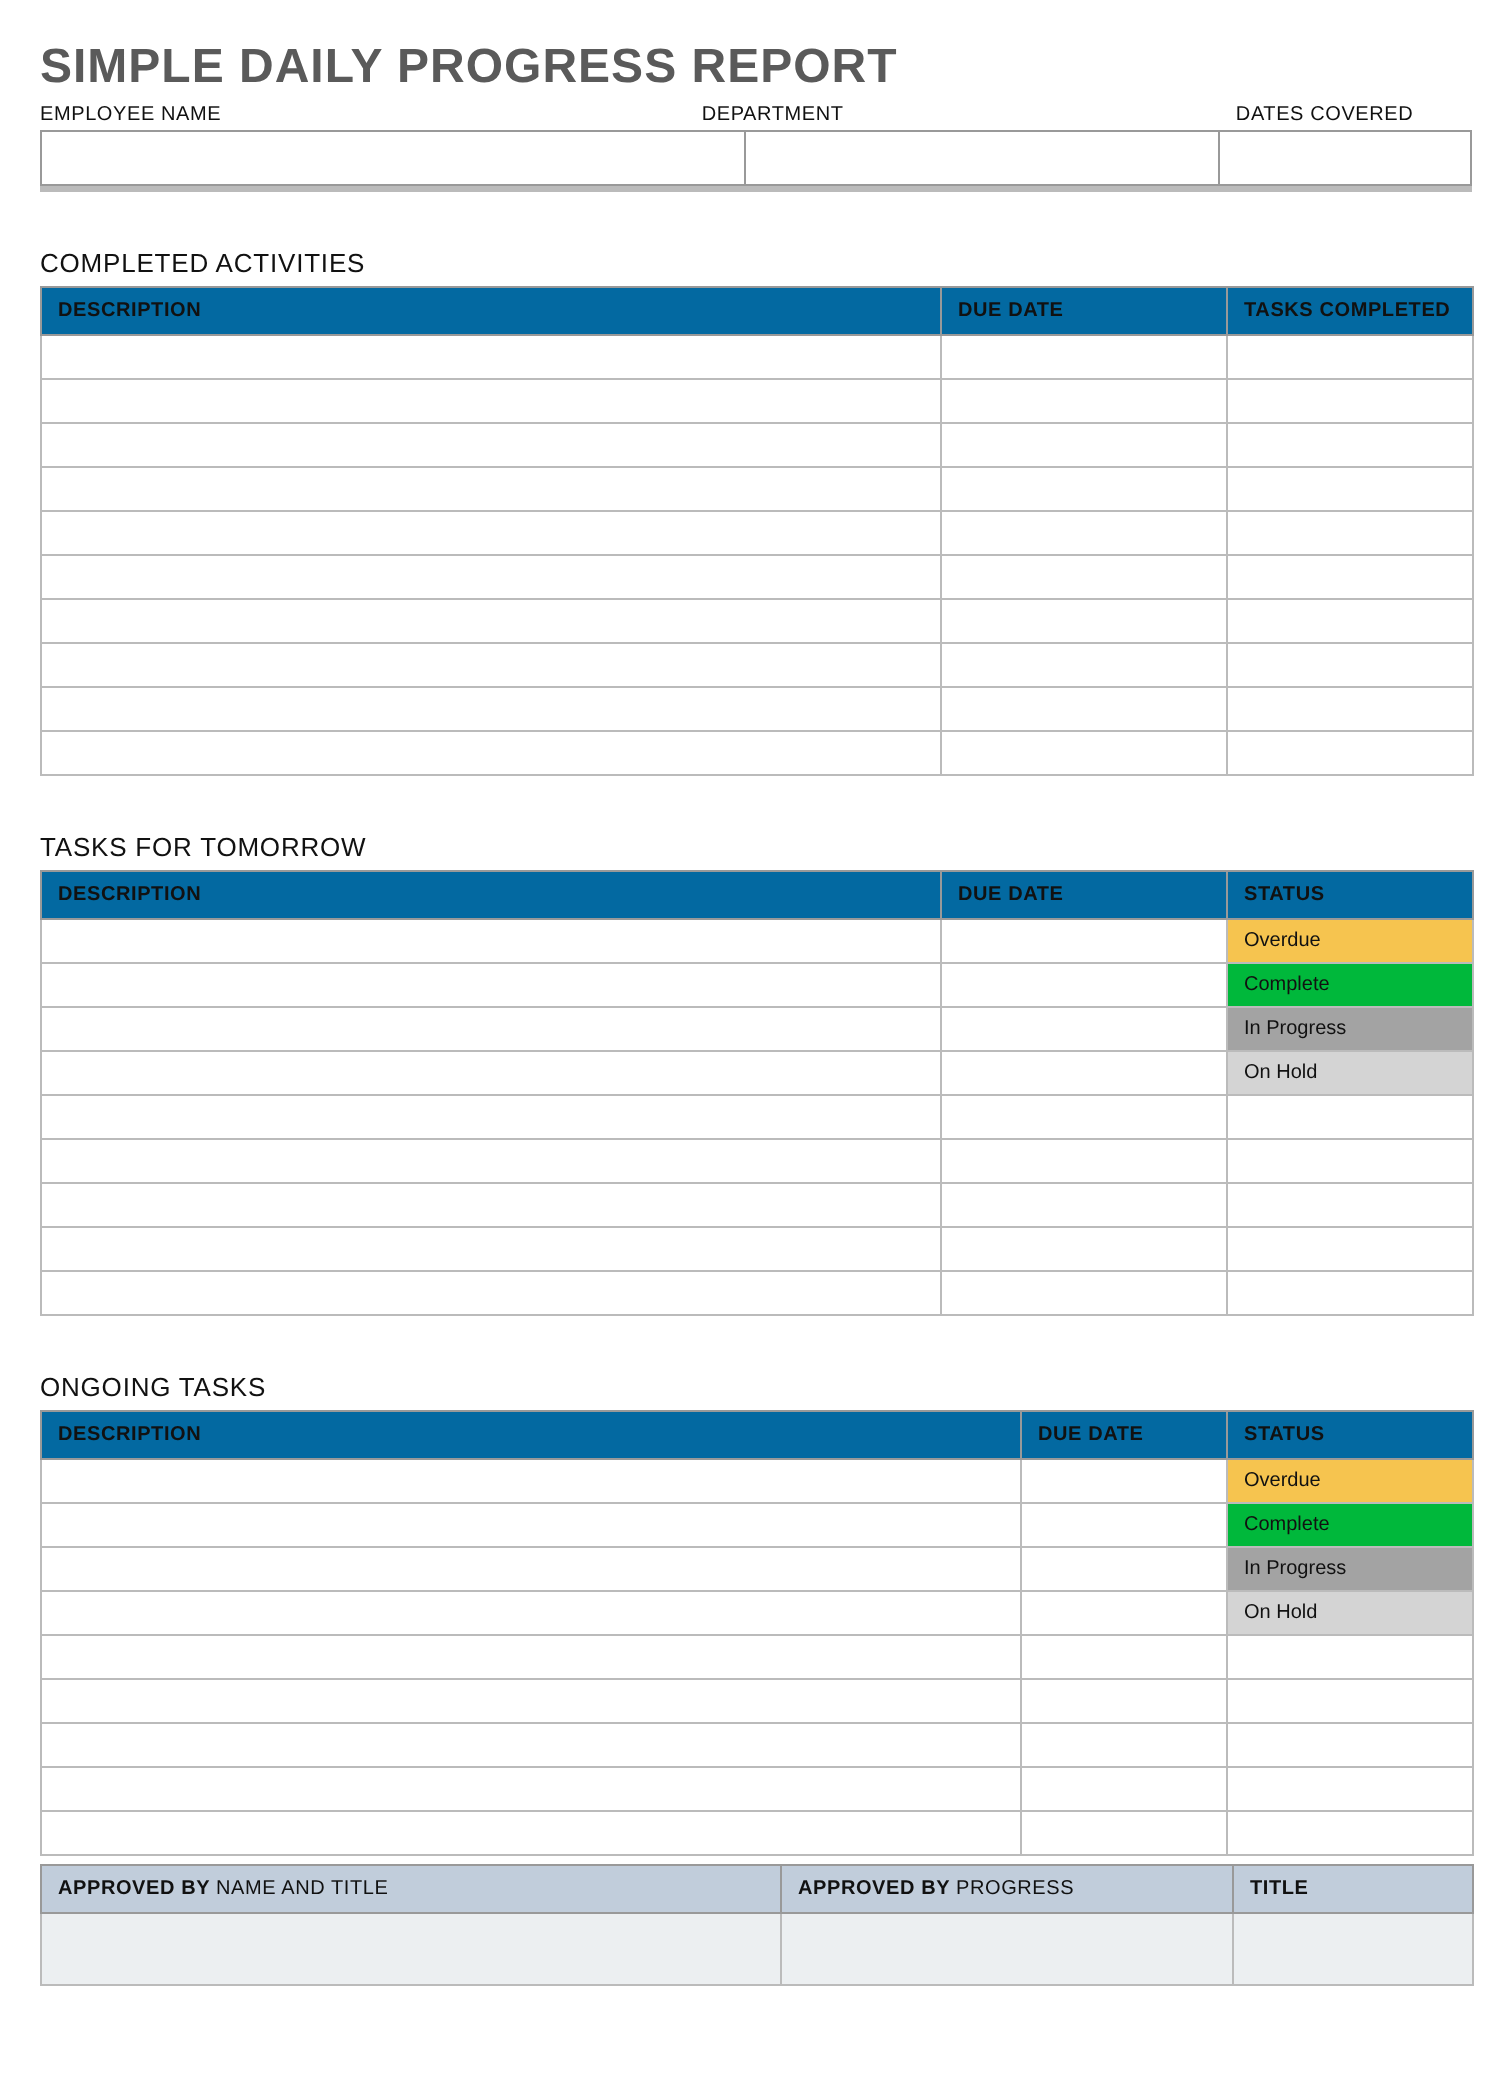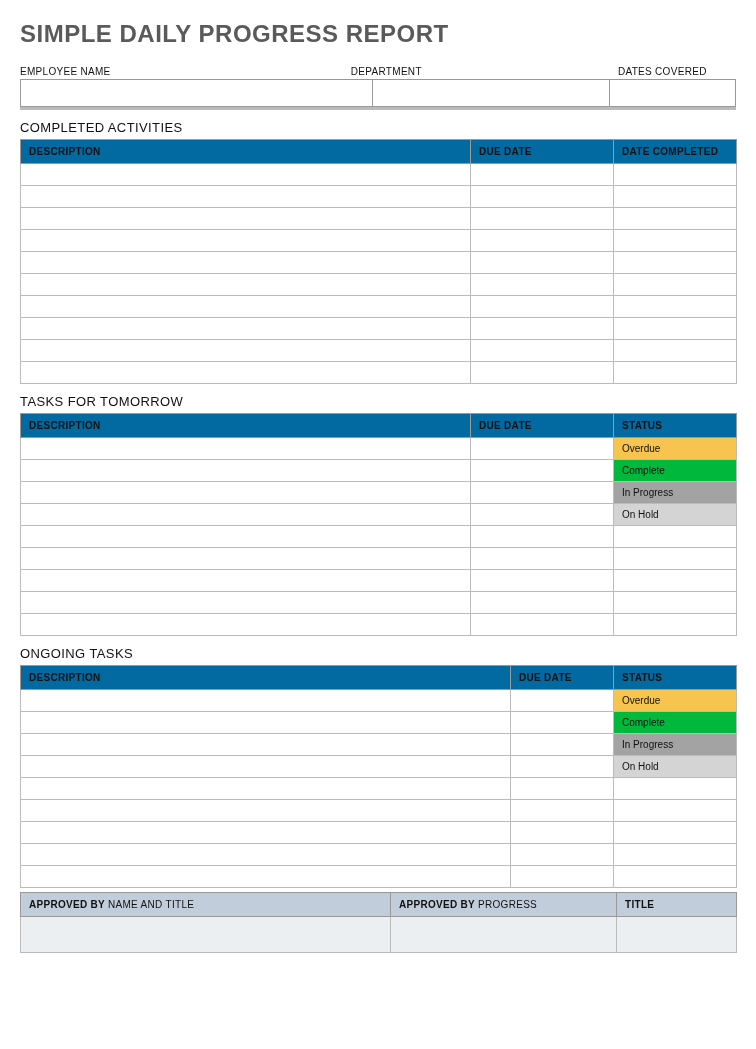--- a/index.html
+++ b/index.html
@@ -9,40 +9,40 @@
     background: #fff;
     font-family: "Century Gothic", Futura, Avenir, Verdana, sans-serif;
     color: #111;
     padding: 20px;
   }
   .title {
     font-size: 24px;
     font-weight: bold;
     letter-spacing: 0.5px;
     color: #5a5a5a;
-    margin-bottom: 18px;
+    margin-bottom: 4px;
   }
   .hdr-labels { display: flex; }
   .hdr-labels .lbl {
     font-size: 10px;
     letter-spacing: 0.3px;
     padding-bottom: 2px;
   }
   .hdr-inputs { display: flex; }
   .hdr-inputs .cell {
     border: 1px solid #999;
     height: 28px;
     background: #fff;
   }
   .hdr-inputs-wrap { border-bottom: 3px solid #bbb; }
 
   .section-title {
     font-size: 13px;
     letter-spacing: 0.4px;
-    padding-top: 10px;
+    padding-top: 28px;
     padding-bottom: 4px;
   }
 
   table { border-collapse: collapse; width: 100%; table-layout: fixed; }
   th {
     background: #0369a1;
     font-size: 10px;
     font-weight: bold;
     text-align: left;
     padding: 6px 8px;
@@ -89,21 +89,21 @@
 <table>
   <colgroup>
       <col style="width:450px">
       <col style="width:143px">
       <col style="width:123px">
     </colgroup>
   <thead>
     <tr>
       <th>DESCRIPTION</th>
       <th>DUE DATE</th>
-      <th>DATE COMPLETED</th>
+      <th>TASKS COMPLETED</th>
     </tr>
   </thead>
   <tbody id="completed-body">
       <tr>
         <td></td>
         <td></td>
         <td></td>
       </tr>
       <tr>
         <td></td>

